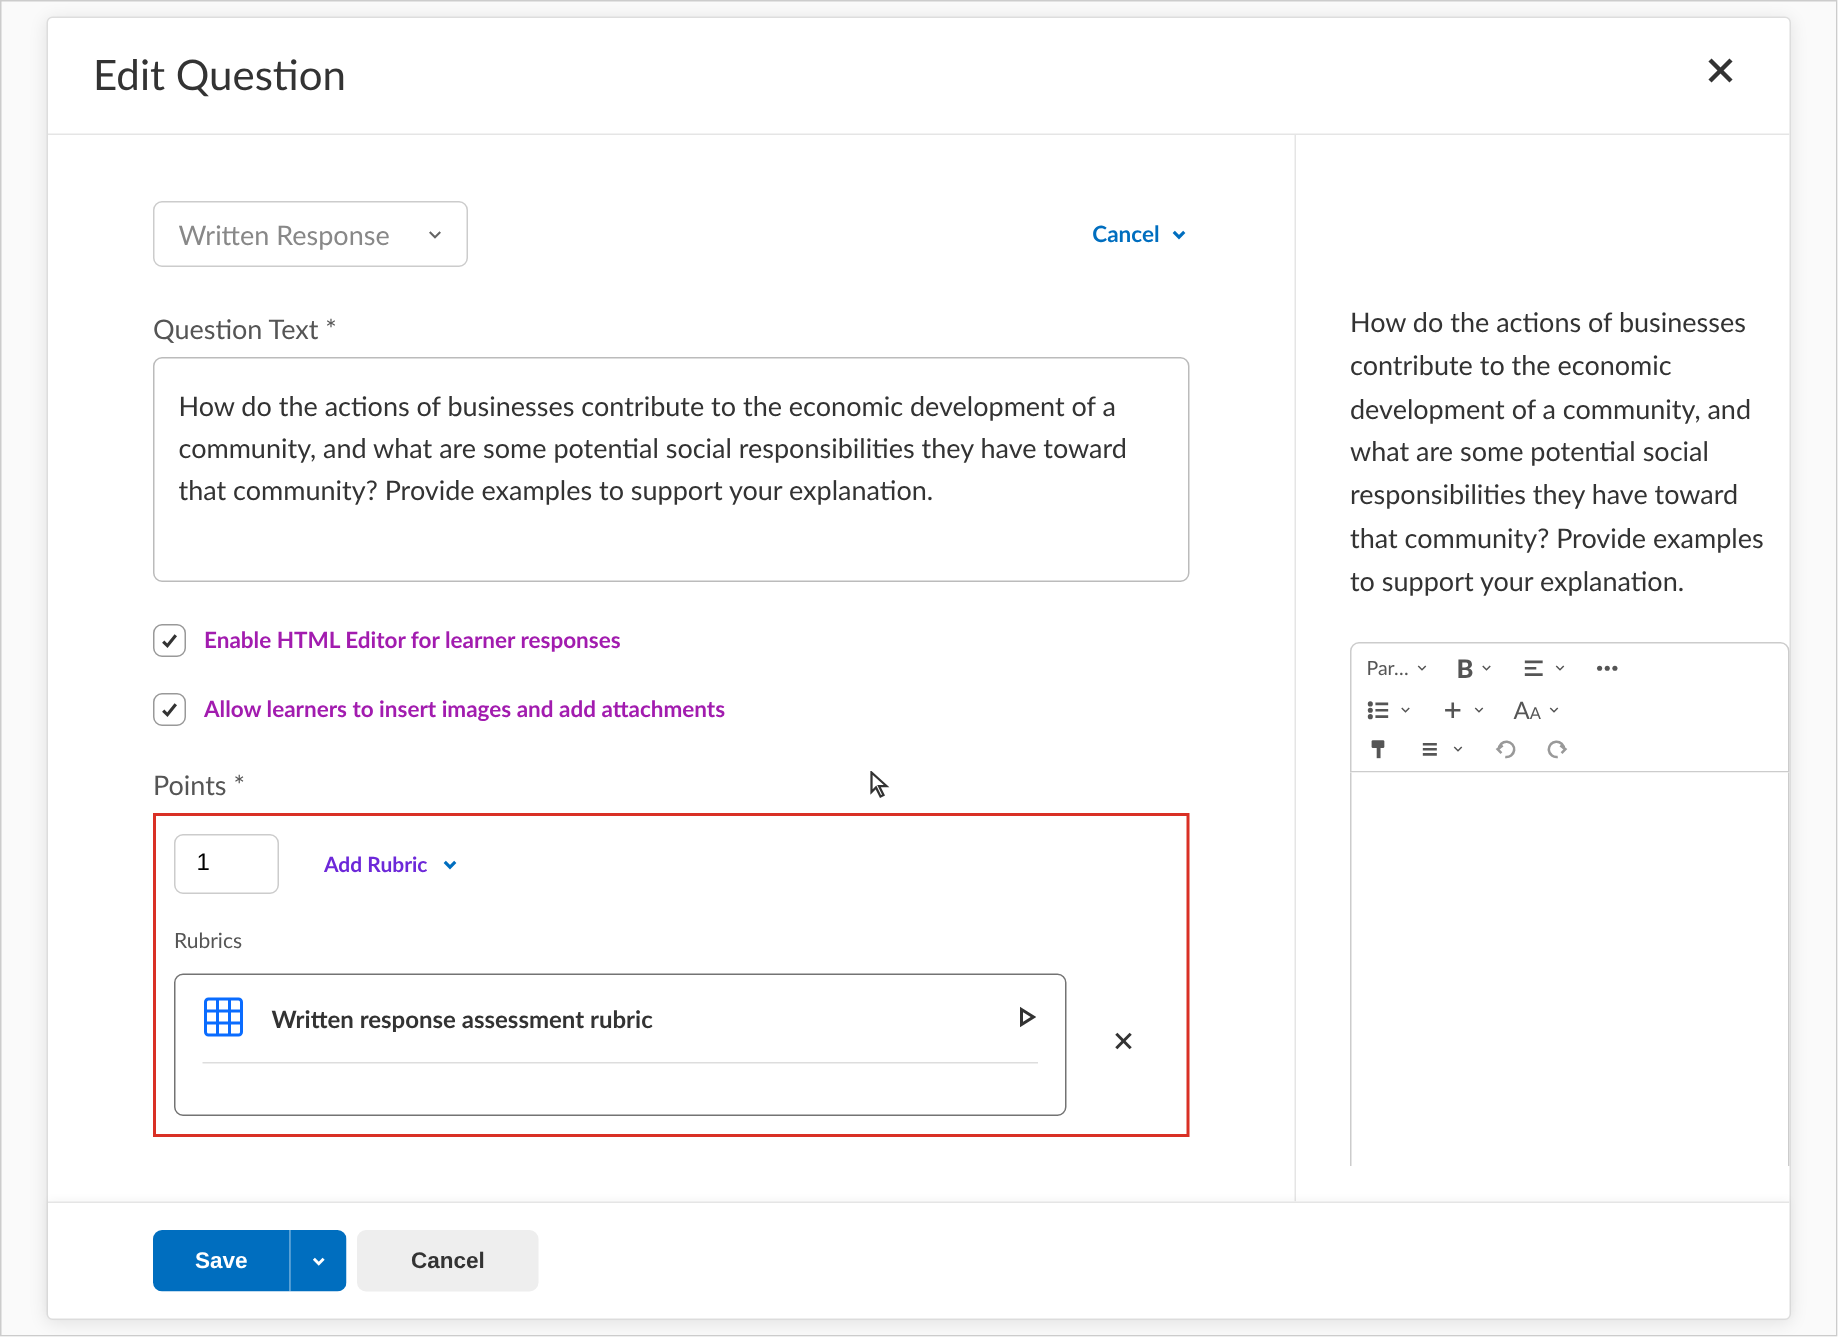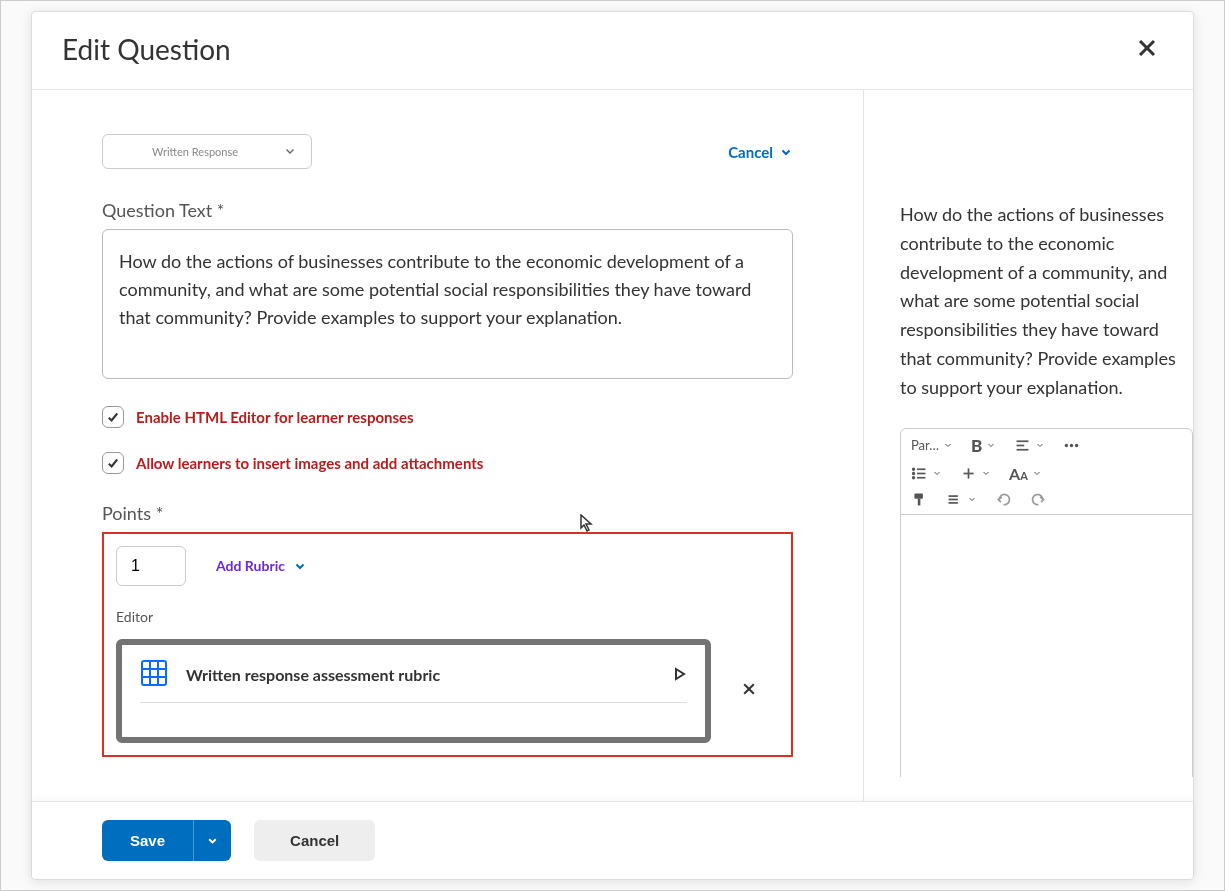--- a/index.html
+++ b/index.html
@@ -102,24 +102,23 @@
       align-items: center;
       margin-bottom: 30px;
     }
     .question-type {
       display: inline-flex;
       align-items: center;
       border: 1px solid #ccc;
       border-radius: 6px;
       padding: 10px 40px 10px 16px;
       color: #888;
-      font-size: 11px;
+      font-size: 18px;
       position: relative;
       min-width: 210px;
-      justify-content: center;
     }
     .question-type::after {
       content: '';
       position: absolute;
       right: 14px;
       width: 0;
       height: 0;
     }
     .dropdown-arrow {
       position: absolute;
@@ -186,21 +185,21 @@
     .check-box svg {
       width: 14px;
       height: 14px;
       stroke: #333;
       stroke-width: 3;
       fill: none;
     }
     .check-label {
       font-size: 15px;
       font-weight: 700;
-      color: #b91c1c;
+      color: #a21caf;
     }
     .points-area {
       margin-top: 28px;
     }
     .highlighted-box {
       border: 2px solid #d93025;
       padding: 12px;
       margin-top: 2px;
     }
     .points-row {
@@ -231,21 +230,21 @@
       stroke: #006EBF;
       stroke-width: 3;
       fill: none;
     }
     .rubrics-label {
       font-size: 14px;
       color: #555;
       margin-bottom: 14px;
     }
     .rubric-box {
-      border: 6px solid #737373;
+      border: 1px solid #737373;
       border-radius: 6px;
       display: flex;
       align-items: center;
     }
     .rubric-main {
       flex: 1;
       padding: 14px 18px;
     }
     .rubric-row {
       display: flex;
@@ -279,21 +278,21 @@
     .rubric-remove svg {
       width: 16px;
       height: 16px;
       stroke: #333;
       stroke-width: 2.5;
     }
     .modal-footer {
       border-top: 1px solid #e5e5e5;
       padding: 18px 70px;
       display: flex;
-      gap: 23px;
+      gap: 7px;
       align-items: center;
       box-shadow: 0 -2px 6px rgba(0,0,0,0.04);
       position: relative;
     }
     .save-btn-group {
       display: flex;
       border-radius: 6px;
       overflow: hidden;
     }
     .save-btn {
@@ -461,21 +460,21 @@
           <div class="highlighted-box">
             <div class="points-row">
               <input class="points-input" value="1" style="">
               <div class="add-rubric-link">
                 <span>Add Rubric</span>
                 <svg viewBox="0 0 20 20">
                     <polyline points="5,8 10,13 15,8"></polyline>
                   </svg>
               </div>
             </div>
-            <div class="rubrics-label">Editor</div>
+            <div class="rubrics-label">Rubrics</div>
             <div style="display:flex;align-items:center;gap:8px;">
               <div class="rubric-box" style="flex:1;">
                 <div class="rubric-main">
                   <div class="rubric-row">
                     <span class="rubric-icon">
                       <svg viewBox="0 0 28 28">
                         <rect x="2" y="2" width="24" height="24" fill="none" stroke="#0A6CFF" stroke-width="2" rx="2"></rect>
                         <line x1="2" y1="10" x2="26" y2="10" stroke="#0A6CFF" stroke-width="2"></line>
                         <line x1="2" y1="18" x2="26" y2="18" stroke="#0A6CFF" stroke-width="2"></line>
                         <line x1="10" y1="2" x2="10" y2="26" stroke="#0A6CFF" stroke-width="2"></line>
@@ -557,21 +556,21 @@
             <div class="tb-item">
               <svg viewBox="0 0 20 20" fill="none" stroke="#555" stroke-width="2">
                     <line x1="10" y1="4" x2="10" y2="16"></line>
                     <line x1="4" y1="10" x2="16" y2="10"></line>
                   </svg>
               <span class="tb-chev"><svg viewBox="0 0 20 20">
                       <polyline points="5,8 10,13 15,8"></polyline>
                     </svg></span>
             </div>
             <div class="tb-item">
-              <span style="font-weight:700;font-size:16px;">A<span style="font-size:11px;">A</span></span>
+              <span style="font-weight:400;font-size:16px;">A<span style="font-size:11px;">A</span></span>
               <span class="tb-chev"><svg viewBox="0 0 20 20">
                       <polyline points="5,8 10,13 15,8"></polyline>
                     </svg></span>
             </div>
           </div>
           <div class="toolbar-row">
             <div class="tb-item">
               <svg viewBox="0 0 20 20" fill="#555">
                     <rect x="4" y="3" width="10" height="6" rx="1"></rect>
                     <rect x="8" y="9" width="3" height="8"></rect>

